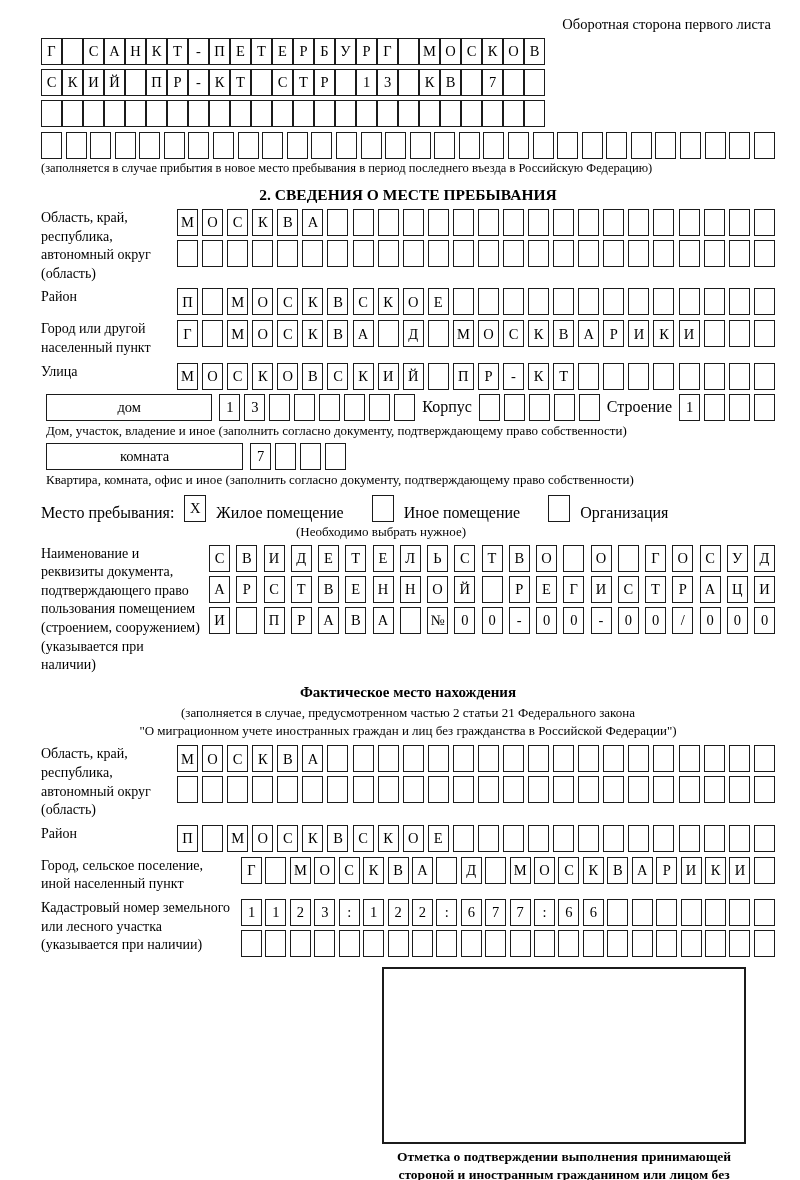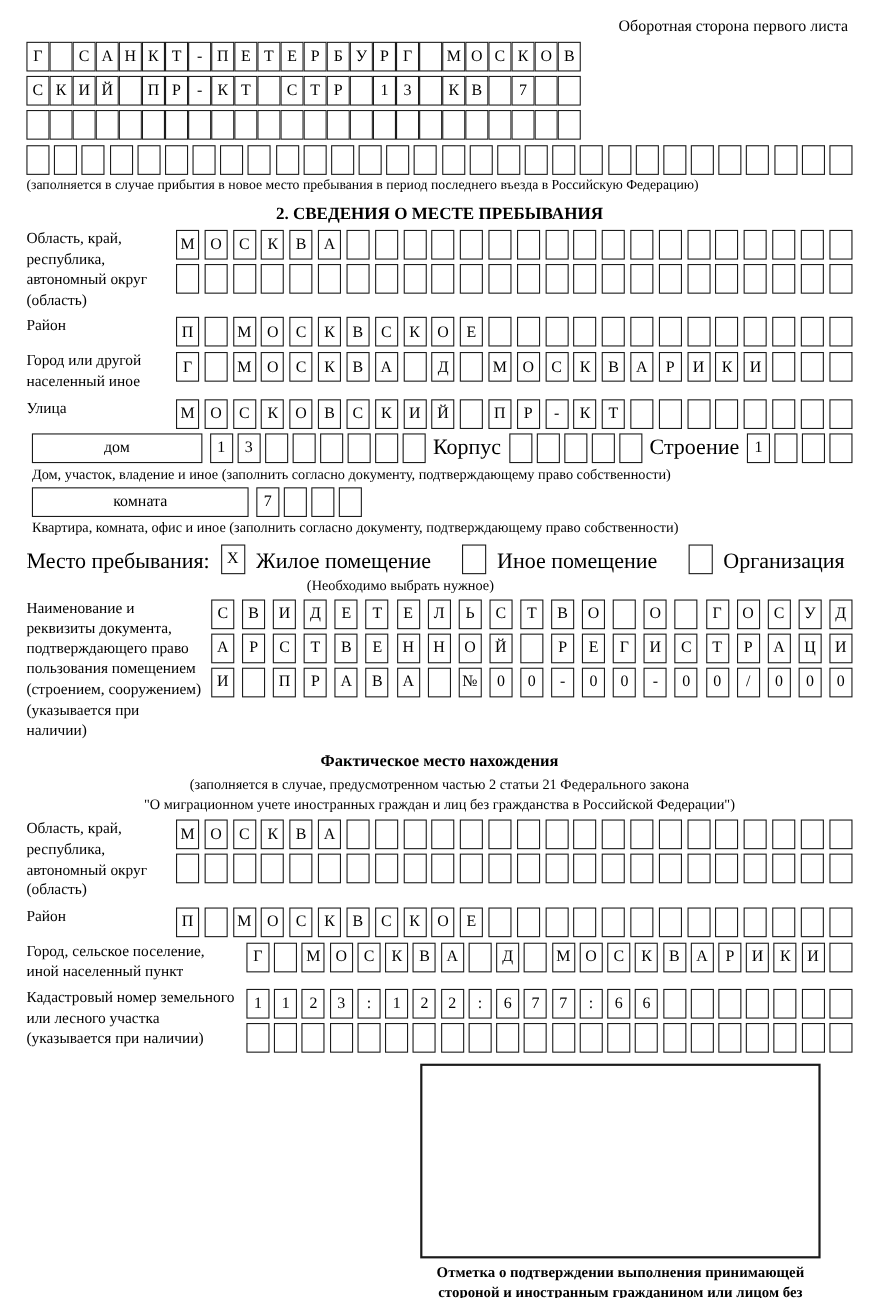--- a/index.html
+++ b/index.html
@@ -1,37 +1,37 @@
 <!DOCTYPE html>
 <html><head>
 <meta charset="utf-8">
 <style>
   html,body{margin:0;padding:0;background:#fff;color:#000;}
   body{width:800px;height:1180px;font-family:"Liberation Serif",serif;}
-  .page{box-sizing:border-box;width:800px;height:1180px;padding:16px 25px 0 24px;overflow:hidden;}
+  .page{box-sizing:border-box;width:800px;height:1180px;padding:16px 25px 0 41px;overflow:hidden;}
   .hdr{text-align:right;font-size:14.5px;padding-right:4px;}
 
   .field{display:grid;grid-template-columns:var(--lw,128px) 1fr;column-gap:8px;margin-top:5px;align-items:start;}
   .lbl{font-size:14px;line-height:1.33;}
   .rows .box-row{margin-bottom:4px;}
   .box-row{display:flex;justify-content:space-between;min-height:27px;}
   .box-row.g{justify-content:flex-start;gap:4px;}
   .cbox{box-sizing:border-box;flex:0 0 21px;width:21px;height:27px;border:1.7px solid #1b1b1b;display:inline-flex;align-items:center;justify-content:center;font-size:14.5px;line-height:1;background:#fff;}
   .full{grid-column:1 / -1;margin-top:1px;}
 
   .note{font-size:12.5px;margin-top:2px;}
   .center{text-align:left;}
   .left-note{margin-left:5px;font-size:13px;}
   h2{font-size:15.5px;text-align:center;margin:10px 0 4px;font-weight:bold;}
 
   .house-row{display:flex;align-items:center;gap:7px;margin:4px 0 2px 5px;}
   .longbox{box-sizing:border-box;border:1.7px solid #1b1b1b;height:27px;display:inline-flex;align-items:center;justify-content:center;font-size:14.5px;background:#fff;}
   .longbox.house{width:182px;text-align:center;}
   .longbox.apt{width:197px;}
-  .inline-lbl{font-size:20px;white-space:nowrap;}
+  .inline-lbl{font-size:16px;white-space:nowrap;}
 
   .stay-row{display:flex;align-items:flex-end;gap:10px;margin:7px 0 2px;font-size:14.5px;}
   .stay-row .cbox{flex:0 0 22px;width:22px;}
   .stay-note{font-size:13px;width:340px;margin-left:170px;text-align:center;}
 
   .fact-head{font-weight:bold;text-align:center;font-size:15px;margin:9px 0 3px;}
   .fact-note{text-align:center;font-size:13px;line-height:1.4;}
 
   .stamp-wrap{width:382px;margin:6px 20px 0 auto;}
   .stamp-box{width:360px;height:173px;border:2px solid #1b1b1b;margin:0 auto;}
@@ -244,21 +244,21 @@
         <span class="cbox"></span>
         <span class="cbox"></span>
         <span class="cbox"></span>
         <span class="cbox"></span>
         <span class="cbox"></span>
         <span class="cbox"></span>
       </div>
   </div>
 
   <div class="field">
-    <div class="lbl">Город или другой населенный иное</div>
+    <div class="lbl">Город или другой населенный пункт</div>
     <div class="box-row">
         <span class="cbox">Г</span>
         <span class="cbox"></span>
         <span class="cbox">М</span>
         <span class="cbox">О</span>
         <span class="cbox">С</span>
         <span class="cbox">К</span>
         <span class="cbox">В</span>
         <span class="cbox">А</span>
         <span class="cbox"></span>

